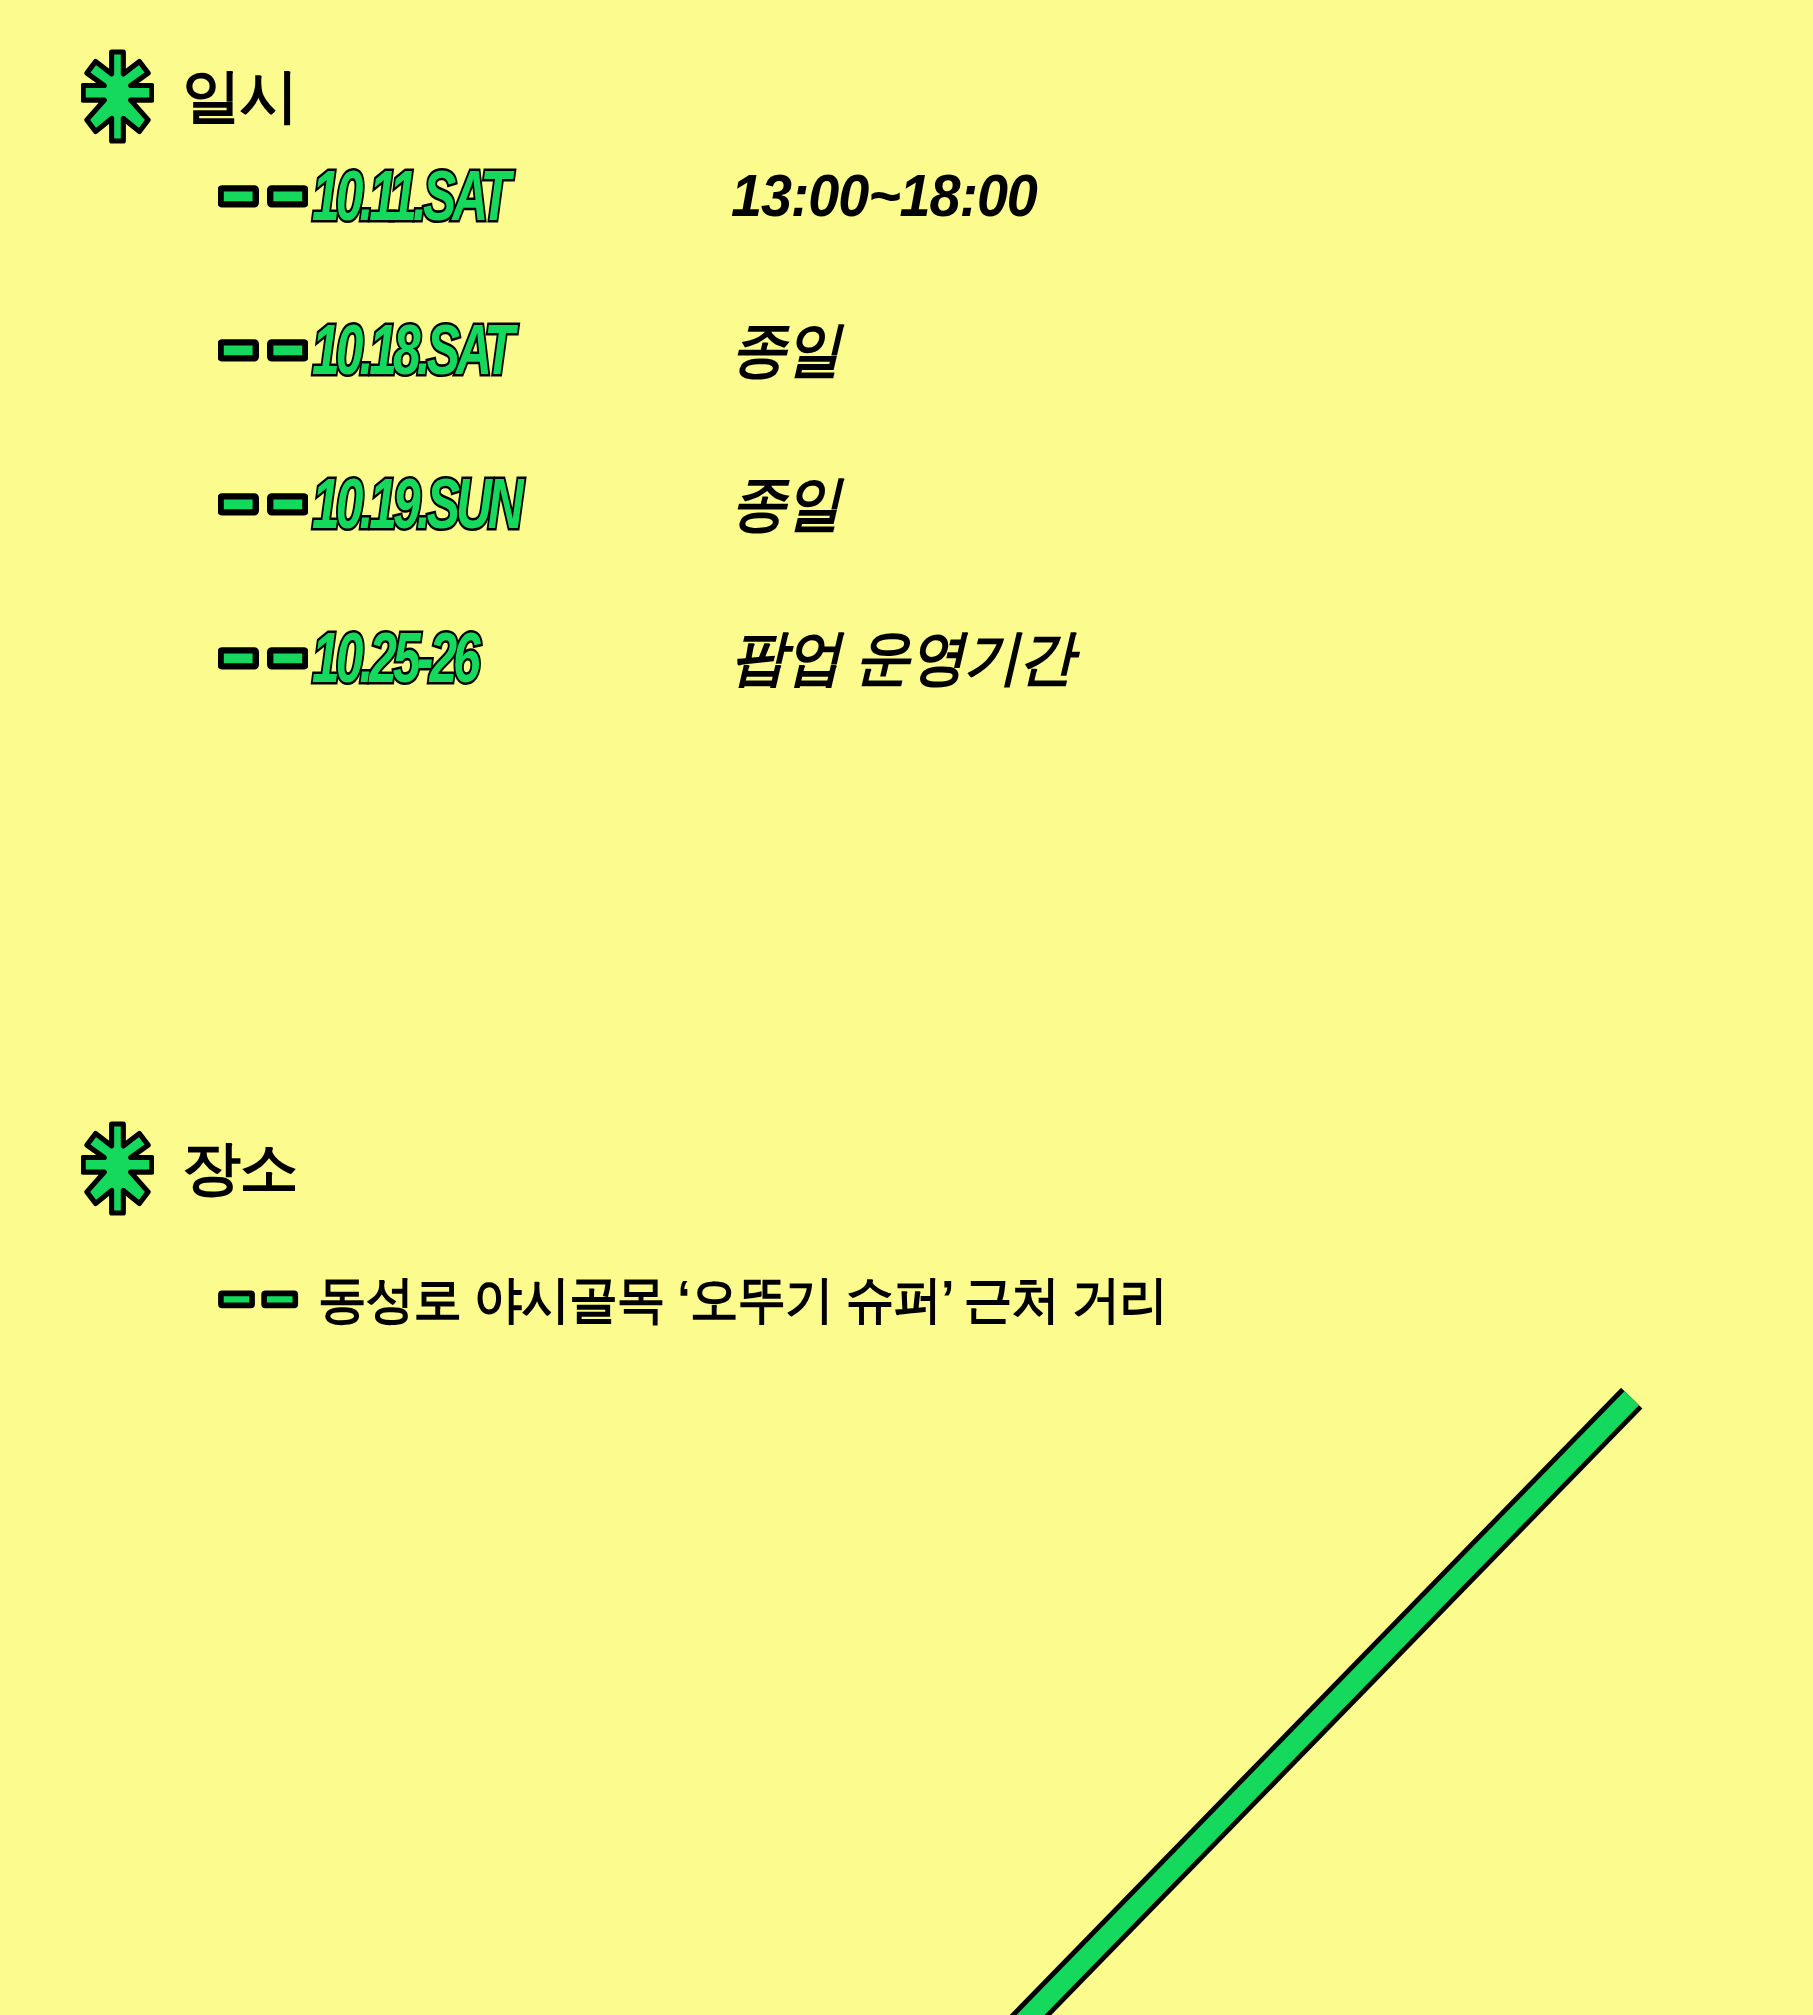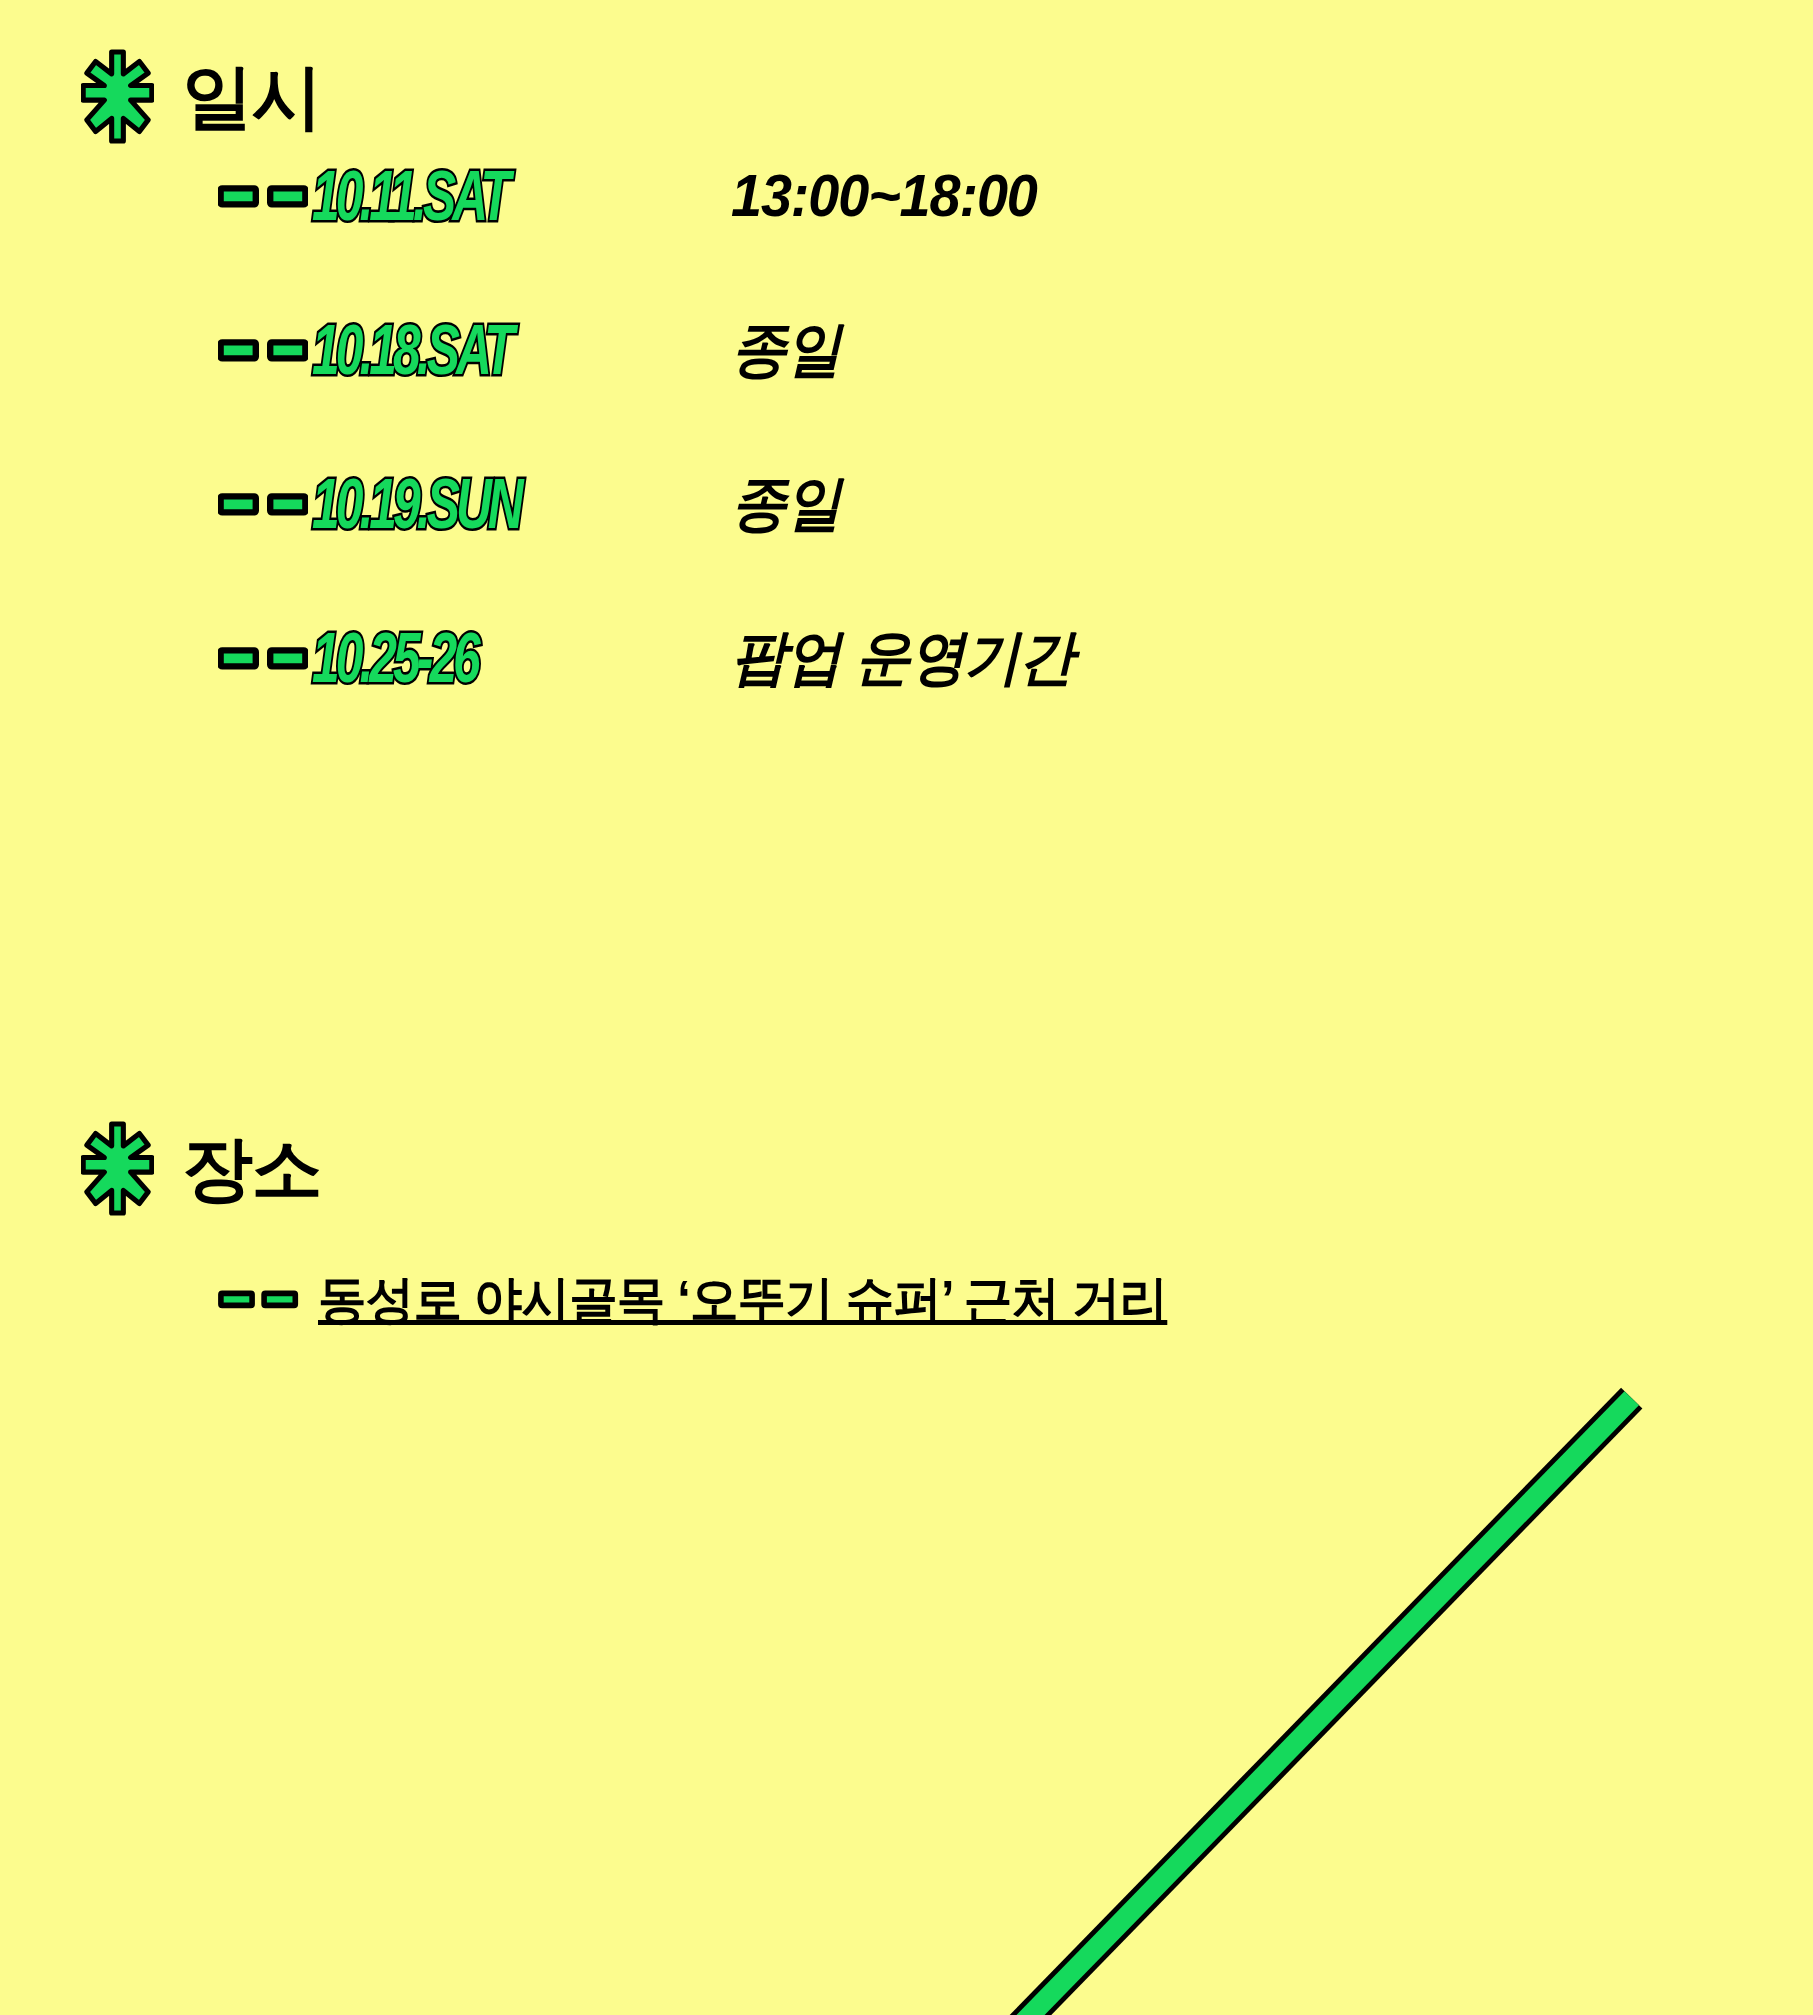--- a/index.html
+++ b/index.html
@@ -36,21 +36,21 @@
     padding-left: 81px;
     height: 121px;
   }
   .asterisk-icon {
     width: 73px;
     height: 97px;
     flex: 0 0 auto;
     display: block;
   }
   .section-title {
-    font-size: 71px;
+    font-size: 59px;
     font-weight: 700;
     color: #000000;
     letter-spacing: -1.6px;
     line-height: 1;
     white-space: nowrap;
   }
 
   
   .rows {
     position: absolute;
@@ -102,21 +102,20 @@
   .place-rows {
     position: absolute;
     left: 218px;
     width: 1572px;
   }
   .place-row {
     display: flex;
     align-items: center;
     height: 60px;
     margin-bottom: 44px;
-    text-decoration: underline;
   }
   .place-bullet {
     flex: 0 0 auto;
     width: 81px;
     height: 32px;
     display: block;
     margin-right: 19.3px;
   }
   .place-text {
     font-size: 51px;

